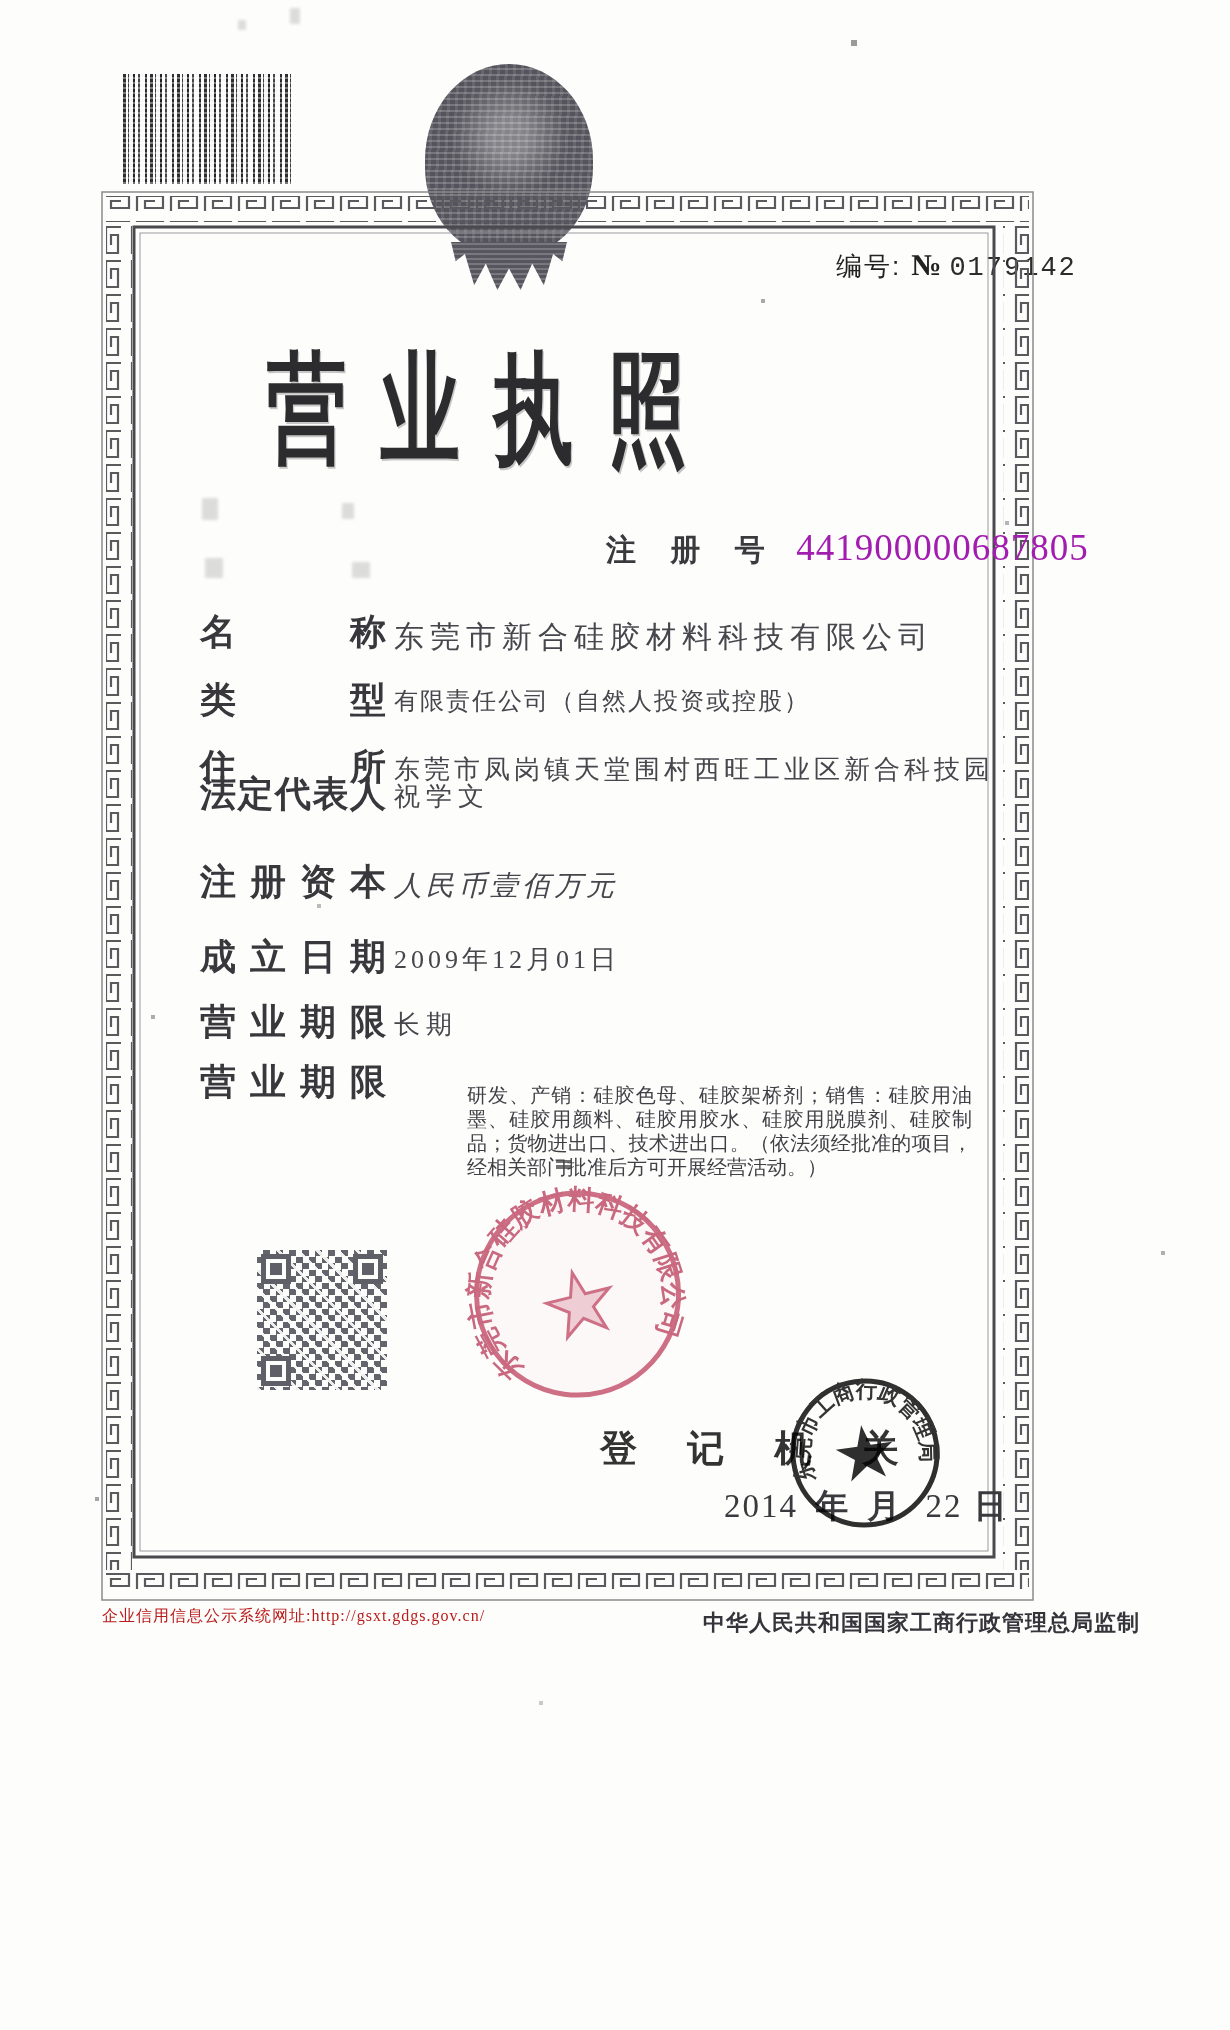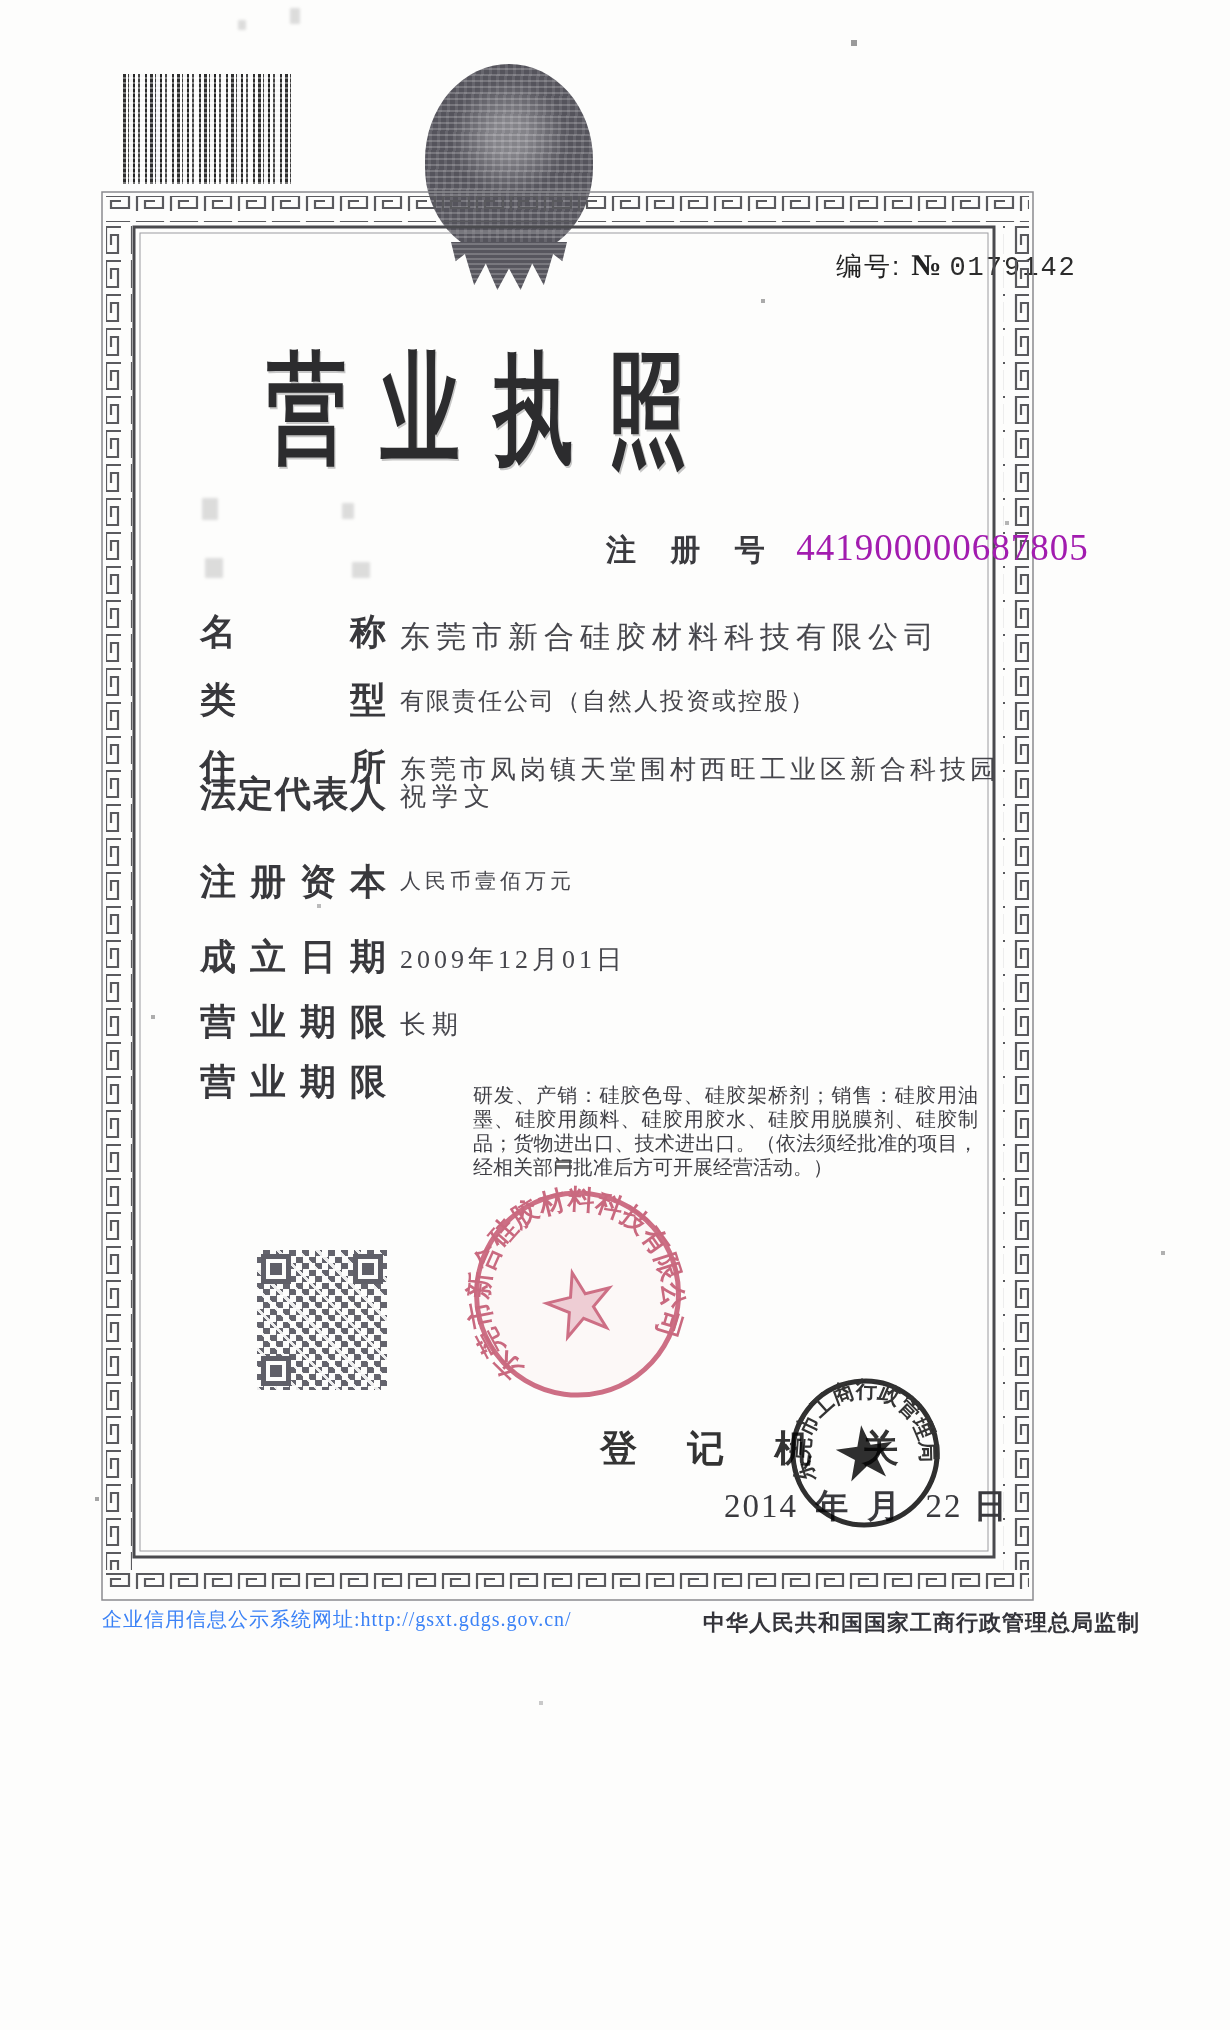--- a/index.html
+++ b/index.html
@@ -36,30 +36,30 @@
 
   
   .title{position:absolute;left:267px;top:338px;font-size:120px;font-weight:900;color:#2c2c2e;
     letter-spacing:52px;white-space:nowrap;transform:scaleX(.66);transform-origin:left top;
     text-shadow:2px 2px 0 rgba(40,40,40,.25);line-height:1.18;}
   .regline{position:absolute;left:606px;top:526px;white-space:nowrap;}
   .regline .lbl{font-size:30px;font-weight:bold;letter-spacing:13px;color:#3a3a3e;}
   .regline .no{font-family:"Liberation Serif",serif;font-size:37px;color:#a21caf;margin-left:14px;letter-spacing:1px;}
 
   
-  .row{position:absolute;left:200px;display:flex;align-items:flex-start;gap:6px;}
+  .row{position:absolute;left:200px;display:flex;align-items:flex-start;}
   .row .lbl{width:186px;flex:0 0 186px;font-size:36px;font-weight:bold;color:#38383c;
     text-align:justify;text-align-last:justify;text-justify:inter-character;line-height:1.2;}
   .row .val{margin-left:8px;font-family:"Liberation Serif",serif;color:#46464c;padding-top:7px;
     font-size:26px;letter-spacing:4px;white-space:nowrap;}
   .r0{top:610px}.r1{top:678px}.r2{top:745px}.r3{top:772px}.r4{top:860px}.r5{top:935px}.r6{top:1000px}.r7{top:1060px}
   .r0 .val{font-size:30px;letter-spacing:6px;}
   .r1 .val{font-size:24px;letter-spacing:2px;}
   .r3 .val{letter-spacing:6px;}
-  .r4 .val{font-size:21px;letter-spacing:4px;}
+  .r4 .val{font-size:28px;letter-spacing:4px;font-style:italic;}
   .r6 .val{letter-spacing:6px;}
   .r7 .val{margin-left:81px;width:505px;font-size:20px;line-height:24px;letter-spacing:0;
     white-space:normal;text-align:justify;padding-top:23px;color:#3f3f45;}
 
   
   .qr{position:absolute;left:257px;top:1250px;width:130px;height:140px;padding:2px;opacity:.9;
     background:
       repeating-linear-gradient(45deg, rgba(253,253,252,.9) 0 3px, rgba(0,0,0,0) 3px 14px),
       repeating-conic-gradient(#54545e 0% 25%, rgba(0,0,0,0) 0% 50%);
     background-size:auto auto,13px 13px;filter:blur(.3px);}
@@ -74,21 +74,21 @@
   .registrar{position:absolute;left:600px;top:1424px;font-size:37px;font-weight:bold;
     letter-spacing:20px;color:#333;white-space:nowrap;}
   .dateline{position:absolute;left:724px;top:1484px;font-size:33px;color:#3a3a3e;white-space:nowrap;}
   .dateline .yr,.dateline .dy{font-family:"Liberation Serif",serif;letter-spacing:2px;}
   .dateline .u1{margin-left:8px;font-weight:bold;}
   .dateline .u2{margin-left:10px;font-weight:bold;}
   .dateline .dy{margin-left:16px;}
   .dateline .u3{margin-left:2px;font-weight:bold;}
 
   
-  .footer-left{position:absolute;left:102px;top:1606px;font-size:20px;color:#3b82f6;
+  .footer-left{position:absolute;left:102px;top:1606px;font-size:16px;color:#b91c1c;
     font-family:"Liberation Serif",serif;letter-spacing:1px;}
   .footer-right{position:absolute;left:703px;top:1608px;font-size:22px;color:#34343a;
     font-family:"Liberation Serif",serif;font-weight:bold;letter-spacing:1px;}
 
   
   .smudge{position:absolute;background:#8a8a8a;opacity:.28;filter:blur(1.5px);}
   .s1{left:202px;top:498px;width:16px;height:22px}
   .s2{left:342px;top:503px;width:12px;height:16px}
   .s3{left:205px;top:558px;width:18px;height:20px}
   .s4{left:352px;top:562px;width:18px;height:16px}

